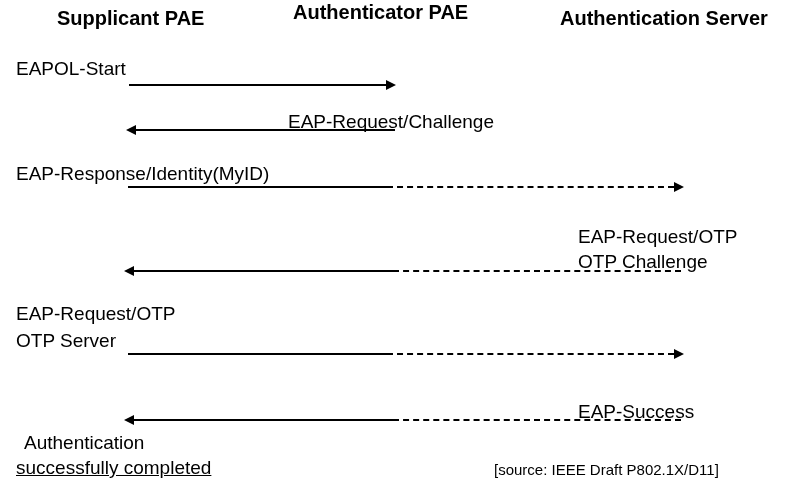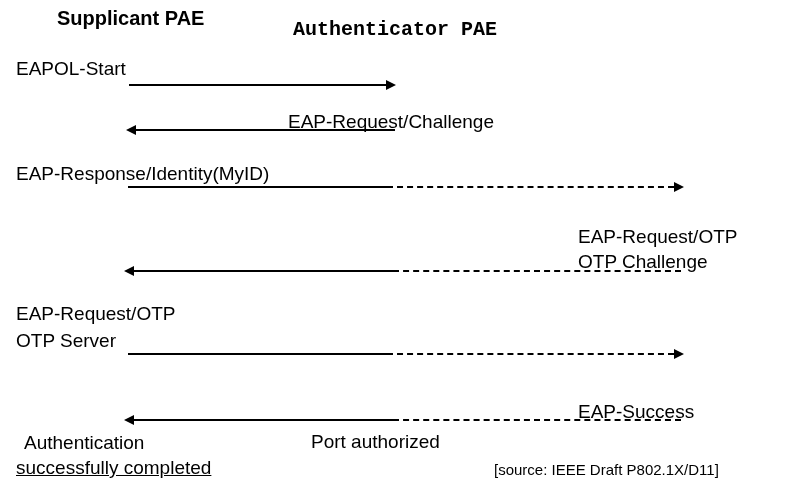--- a/index.html
+++ b/index.html
@@ -61,22 +61,23 @@
     border-right: 10px solid #000000;
   }
 </style>
 </head>
 <body>
 
 <div id="canvas">
 
   <div class="col-header" style="left:57px; top:6px;">Supplicant PAE</div>
 
-  <div class="col-header" style="left:293px; top:18px;font-family:Liberation Mono, monospace;">Authenticator PAE</div>
+  <div class="col-header" style="left:293px; top:0;">Authenticator PAE</div>
 
+  <div class="col-header" style="left:560px; top:6px;">Authentication Server</div>
 
   <div class="msg-label" style="left:16px; top:57px;">EAPOL-Start</div>
   <div class="seg solid" style="left:129px; top:84px; width:262px;"></div>
   <div class="arrowhead right" style="left:386px; top:80px;"></div>
 
   <div class="msg-label" style="left:288px; top:110px;">EAP-Request/Challenge</div>
   <div class="seg solid" style="left:136px; top:129px; width:259px;"></div>
   <div class="arrowhead left" style="left:126px; top:125px;"></div>
 
   <div class="msg-label" style="left:16px; top:162px;">EAP-Response/Identity(MyID)</div>
@@ -94,20 +95,19 @@
   <div class="msg-label" style="left:16px; top:329px;">OTP Server</div>
   <div class="seg solid" style="left:128px; top:353px; width:259px;"></div>
   <div class="seg dotted" style="left:387px; top:353px; width:287px;"></div>
   <div class="arrowhead right" style="left:674px; top:349px;"></div>
 
   <div class="msg-label" style="left:578px; top:394px;margin-top:6px;">EAP-Success</div>
   <div class="seg dotted" style="left:393px; top:419px; width:288px;"></div>
   <div class="seg solid" style="left:134px; top:419px; width:259px;"></div>
   <div class="arrowhead left" style="left:124px; top:415px;"></div>
 
-  <div class="msg-label" style="left:311px; top:430px;">Port authorized</div>
 
   <div class="msg-label" style="left:16px; top:431px;margin-left:8px;">Authentication</div>
   <div class="msg-label" style="left:16px; top:456px;text-decoration:underline;">successfully completed</div>
 
   <div class="source-note" style="left:494px; top:461px;text-align:center;">[source: IEEE Draft P802.1X/D11]</div>
 
 </div>
 
 </body></html>

